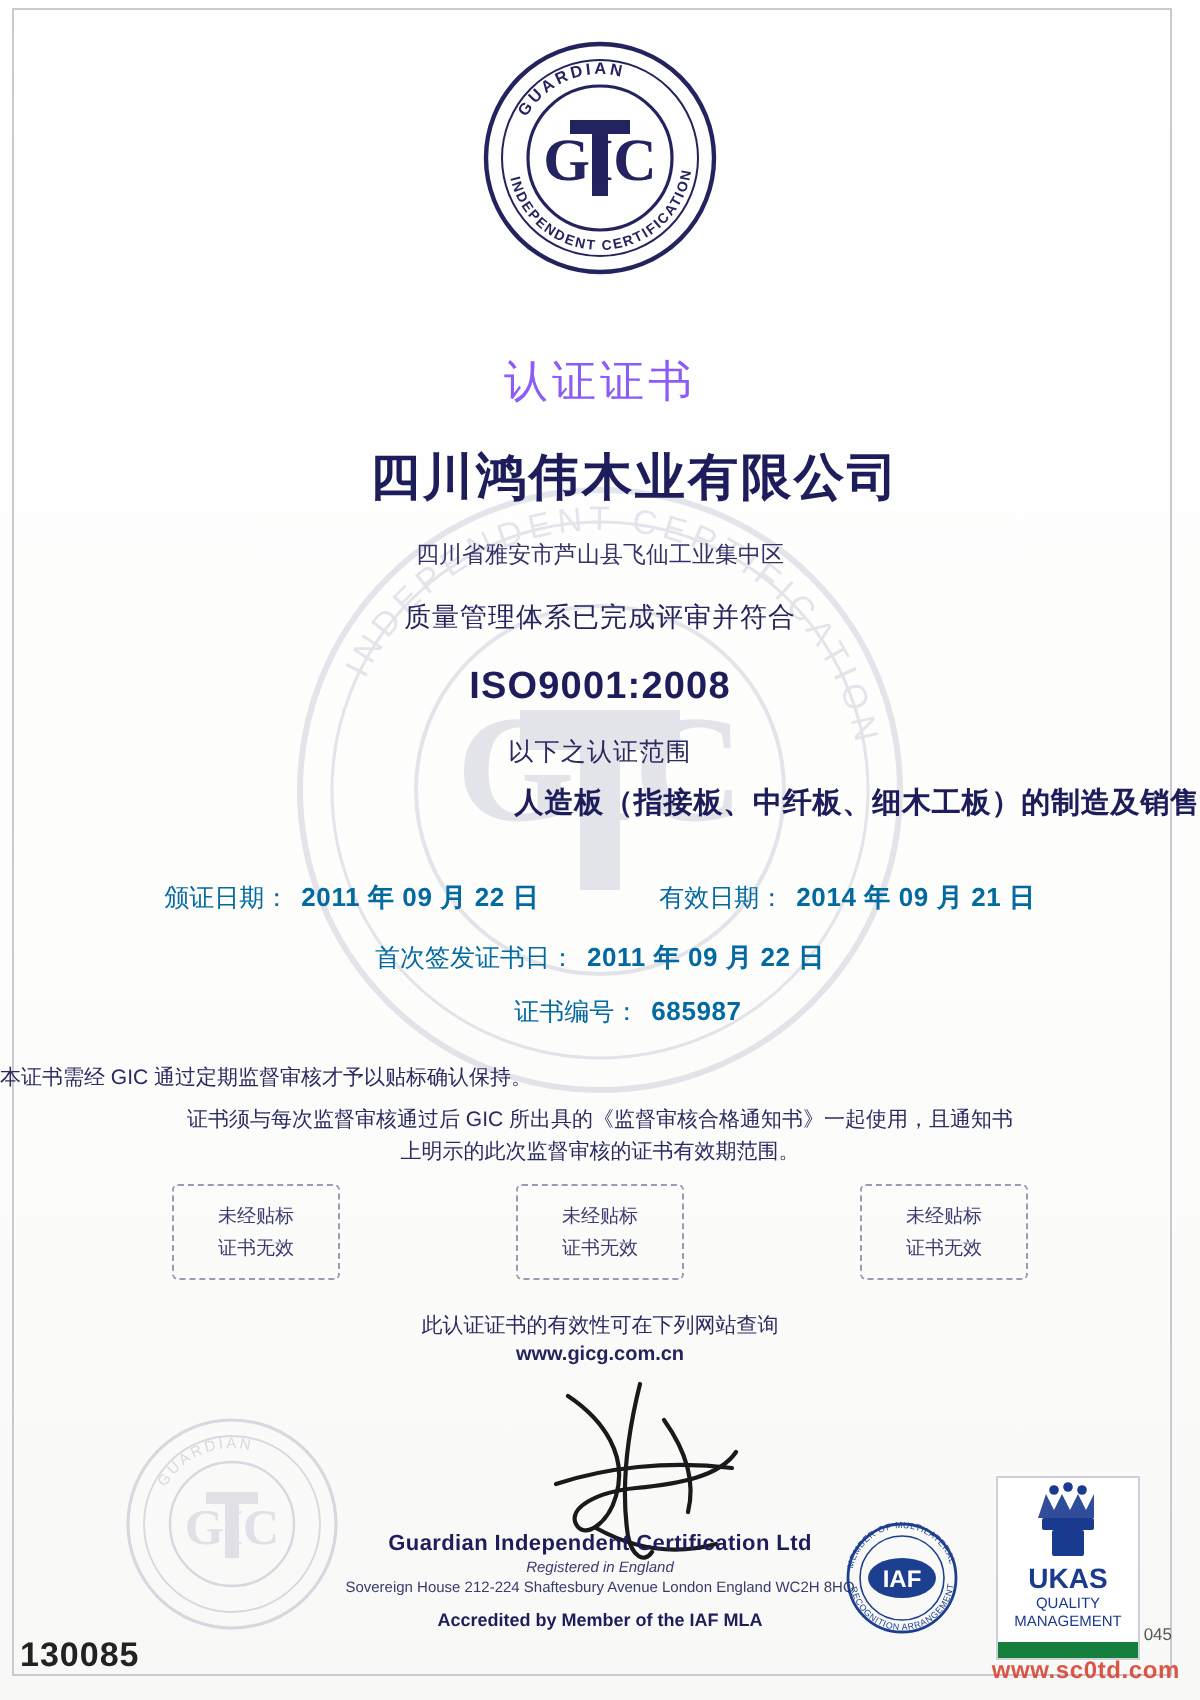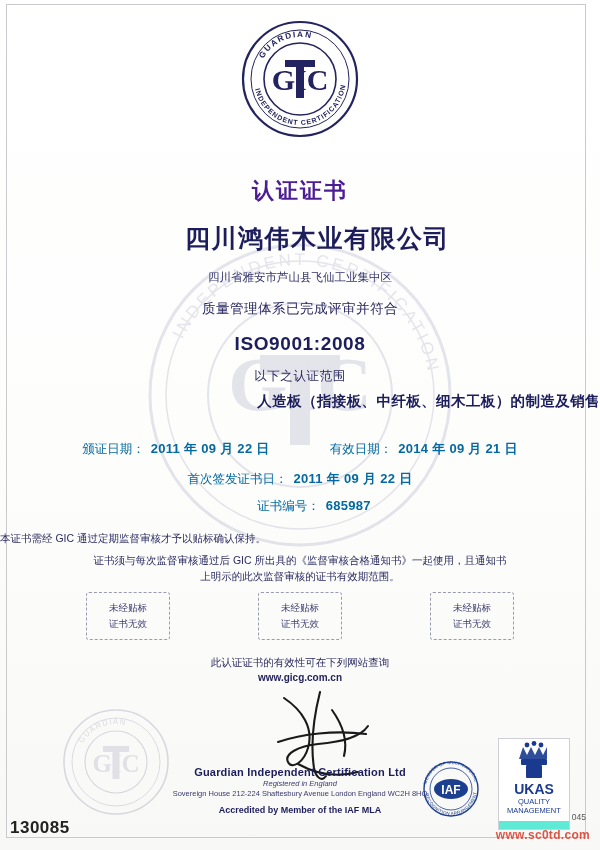--- a/index.html
+++ b/index.html
@@ -73,23 +73,23 @@
     letter-spacing: 1.1px;
     font-weight: 700;
     color: #23235f;
   }
   .title-cn {
     position: absolute;
     top: 176px;
     left: 0; right: 0;
     text-align: center;
     font-size: 22px;
-    font-weight: 700;
+    font-weight: 400;
     letter-spacing: 2px;
-    color: #4c1d95;
+    color: #8b5cf6;
   }
 
   .company {
     position: absolute;
     top: 222px;
     left: 0; right: 0;
     text-align: center;
     font-size: 25px;
     font-weight: 700;
     letter-spacing: 1.5px;
@@ -291,21 +291,21 @@
     width: 78px;
     height: 58px;
   }
   
   .ukas {
     position: absolute;
     left: 498px;
     top: 738px;
     width: 72px;
     height: 92px;
-    background: #5eead4;
+    background: #15803d;
     border: 1px solid #cfcfd8;
     box-sizing: border-box;
   }
 
   
   .doc-id {
     position: absolute;
     left: 10px;
     top: 818px;
     font-size: 17px;

